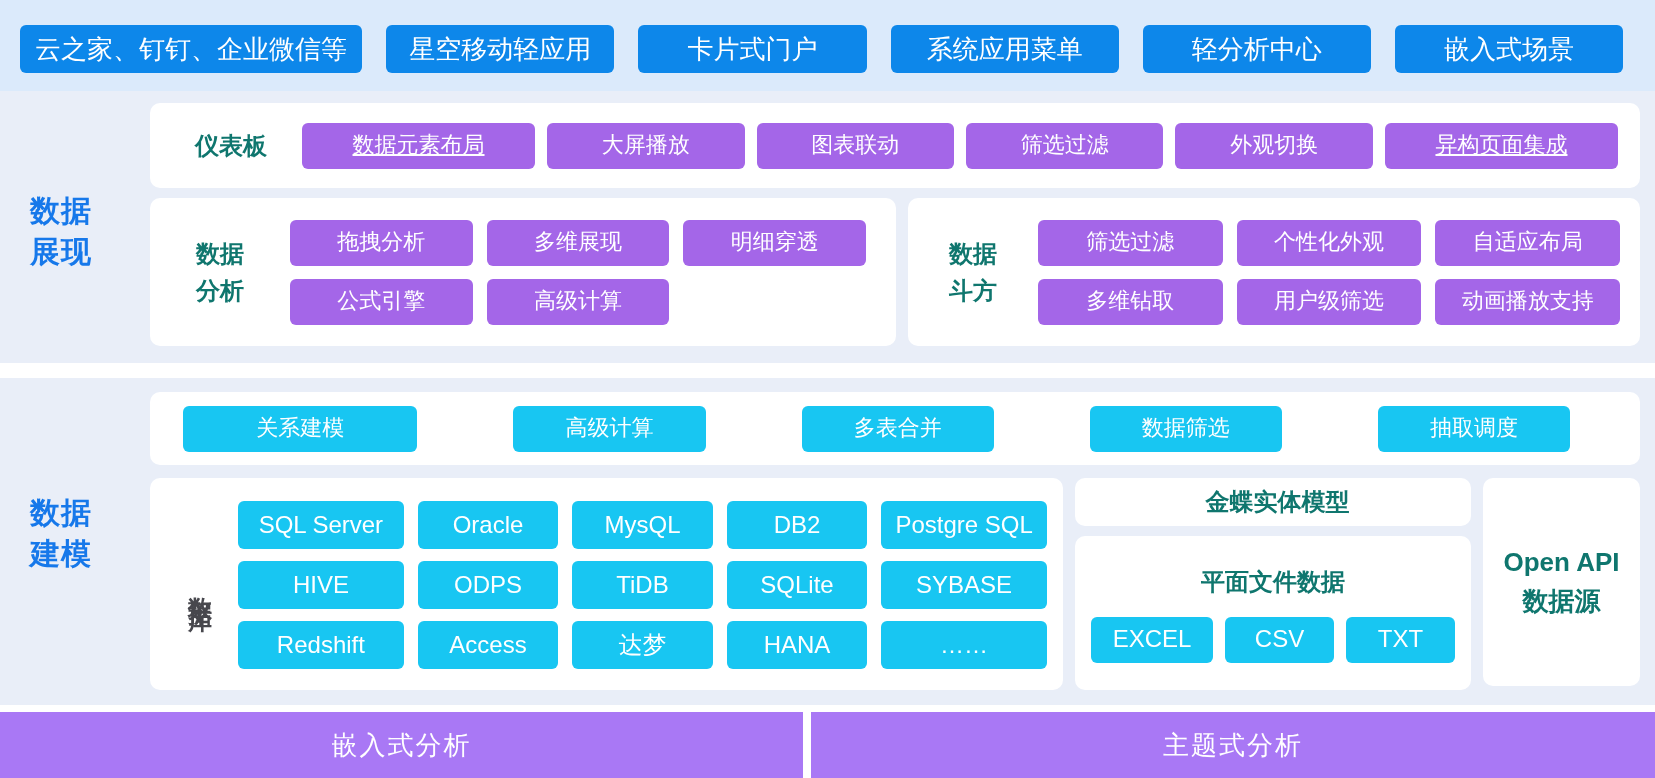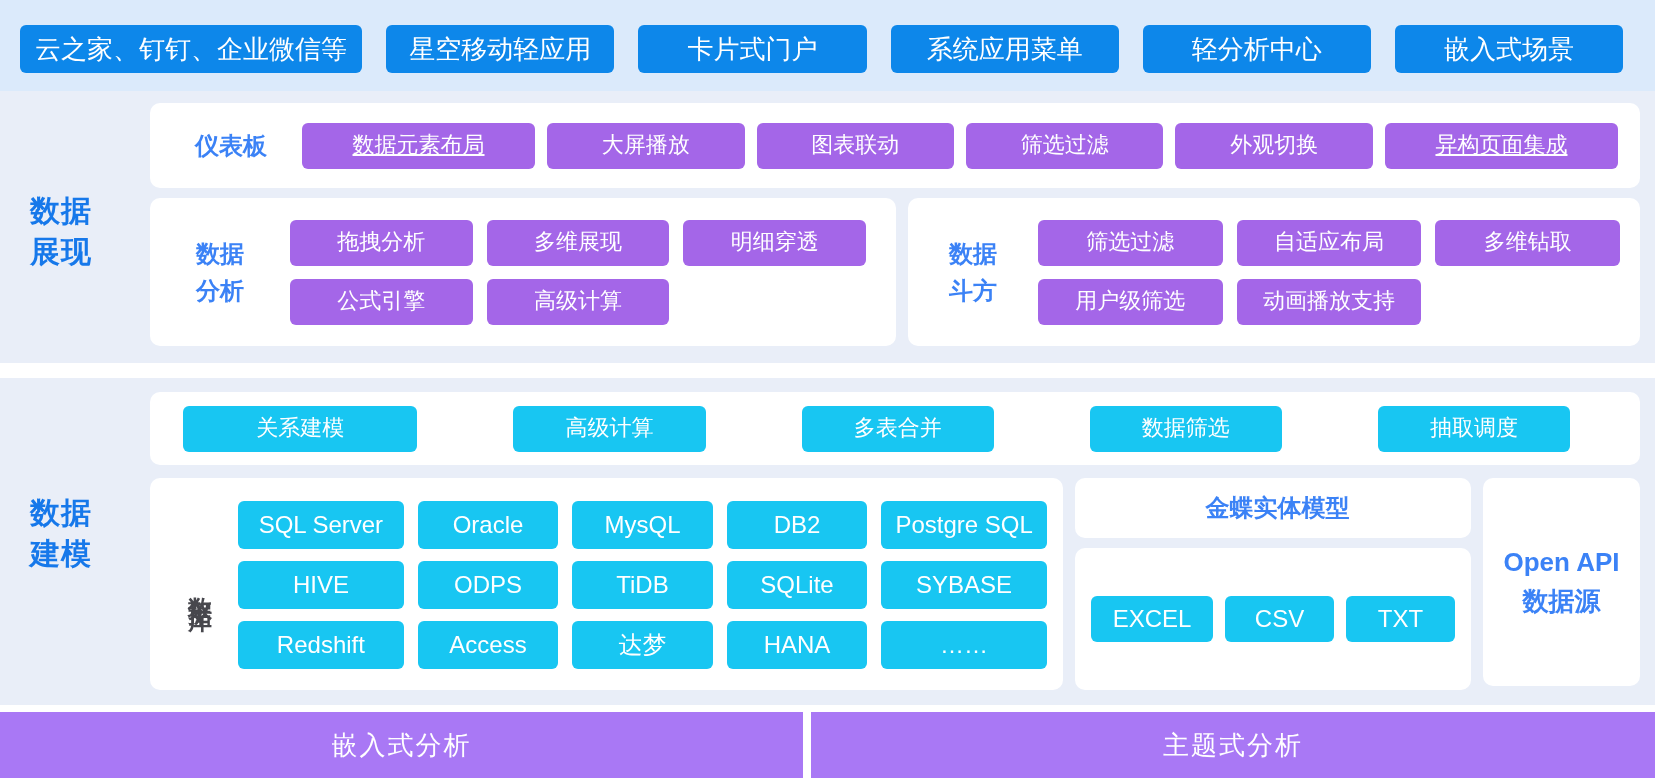--- a/index.html
+++ b/index.html
@@ -15,21 +15,21 @@
   .blue{background:#0d87ea;font-size:26px;flex:1;}
   .blue.wide{flex:1.5;}
   .purple{background:#a466e8;font-size:22px;height:46px;}
   .cyan{background:#18c6f2;font-size:22px;height:46px;}
   .side-label{position:absolute;left:30px;font-size:30px;font-weight:bold;color:#1678ea;
               line-height:1.35;white-space:pre-line;letter-spacing:1px;}
   .band2 .side-label{top:100px;}
   .band3 .side-label{top:115px;}
   .content{position:absolute;left:150px;right:15px;top:0;bottom:0;}
   .panel{position:absolute;background:#fff;border-radius:10px;box-sizing:border-box;}
-  .box-label{font-size:24px;font-weight:600;color:#3b82f6;text-align:center;
+  .box-label{font-size:24px;font-weight:600;color:#0f766e;text-align:center;
              white-space:pre-line;line-height:1.55;}
   .box-dash{left:0;right:0;top:12px;height:85px;display:flex;align-items:center;
             padding:0 22px;gap:12px;}
   .box-dash .box-label{width:118px;flex:0 0 auto;}
   .box-dash .purple{flex:1;}
   .box-dash .purple.w1{flex:1.18;text-decoration:underline;}
   .box-analysis{left:0;width:746px;top:107px;height:148px;display:flex;align-items:center;
                 padding:0 30px 0 0;}
   .box-doufang{right:0;width:732px;top:107px;height:148px;display:flex;align-items:center;
                padding:0 20px 0 0;}
@@ -41,21 +41,21 @@
   .box-tools .cyan{flex:1;}
   .box-tools .cyan.w1{flex:1.22;}
   .box-db{left:0;width:913px;top:100px;height:212px;display:flex;align-items:center;
           padding:22px 16px 20px 34px;}
   .v-label{writing-mode:vertical-rl;text-orientation:upright;font-size:24px;font-weight:600;
            color:#47474d;letter-spacing:5px;margin-right:22px;align-self:center;}
   .grid5{flex:1;display:grid;grid-template-columns:1.18fr 1fr 1fr 1fr 1.18fr;gap:12px 14px;}
   .grid5 .cyan{height:48px;font-size:24px;}
   .right-col{position:absolute;left:925px;width:396px;top:100px;height:212px;
              display:flex;flex-direction:column;gap:10px;}
-  .box-kingdee{height:60px;background:#fff;border-radius:10px;display:flex;
+  .box-kingdee{height:48px;background:#fff;border-radius:10px;display:flex;
                align-items:center;justify-content:center;padding-left:9px;}
   .box-flat{flex:1;background:#fff;border-radius:10px;display:flex;flex-direction:column;
             align-items:center;justify-content:center;gap:16px;padding:10px 16px;box-sizing:border-box;}
   .flat-btns{display:flex;gap:12px;width:100%;}
   .flat-btns .cyan{flex:1;font-size:24px;}
   .flat-btns .cyan.w1{flex:1.12;}
   .box-api{left:1333px;right:0;top:100px;height:208px;display:flex;align-items:center;
            justify-content:center;}
   .box-api .box-label{font-size:26px;line-height:1.5;}
   .bars{position:absolute;left:0;right:0;top:712px;height:66px;display:flex;gap:8px;}
@@ -103,20 +103,21 @@
           <div class="btn purple">公式引擎</div>
           <div class="btn purple">高级计算</div>
         </div>
       </div>
 
       <div class="panel box-doufang">
         <div class="box-label">数据
 斗方</div>
         <div class="grid3">
           <div class="btn purple">筛选过滤</div>
+          <div class="btn purple">个性化外观</div>
           <div class="btn purple">自适应布局</div>
           <div class="btn purple">多维钻取</div>
           <div class="btn purple">用户级筛选</div>
           <div class="btn purple">动画播放支持</div>
         </div>
       </div>
 
     </div>
   </div>
 
@@ -152,20 +153,21 @@
           <div class="btn cyan">HANA</div>
           <div class="btn cyan">……</div>
         </div>
       </div>
 
       <div class="right-col">
         <div class="box-kingdee">
           <div class="box-label">金蝶实体模型</div>
         </div>
         <div class="box-flat">
+          <div class="box-label">平面文件数据</div>
           <div class="flat-btns">
             <div class="btn cyan w1">EXCEL</div>
             <div class="btn cyan">CSV</div>
             <div class="btn cyan">TXT</div>
           </div>
         </div>
       </div>
 
       <div class="panel box-api">
         <div class="box-label">Open API

